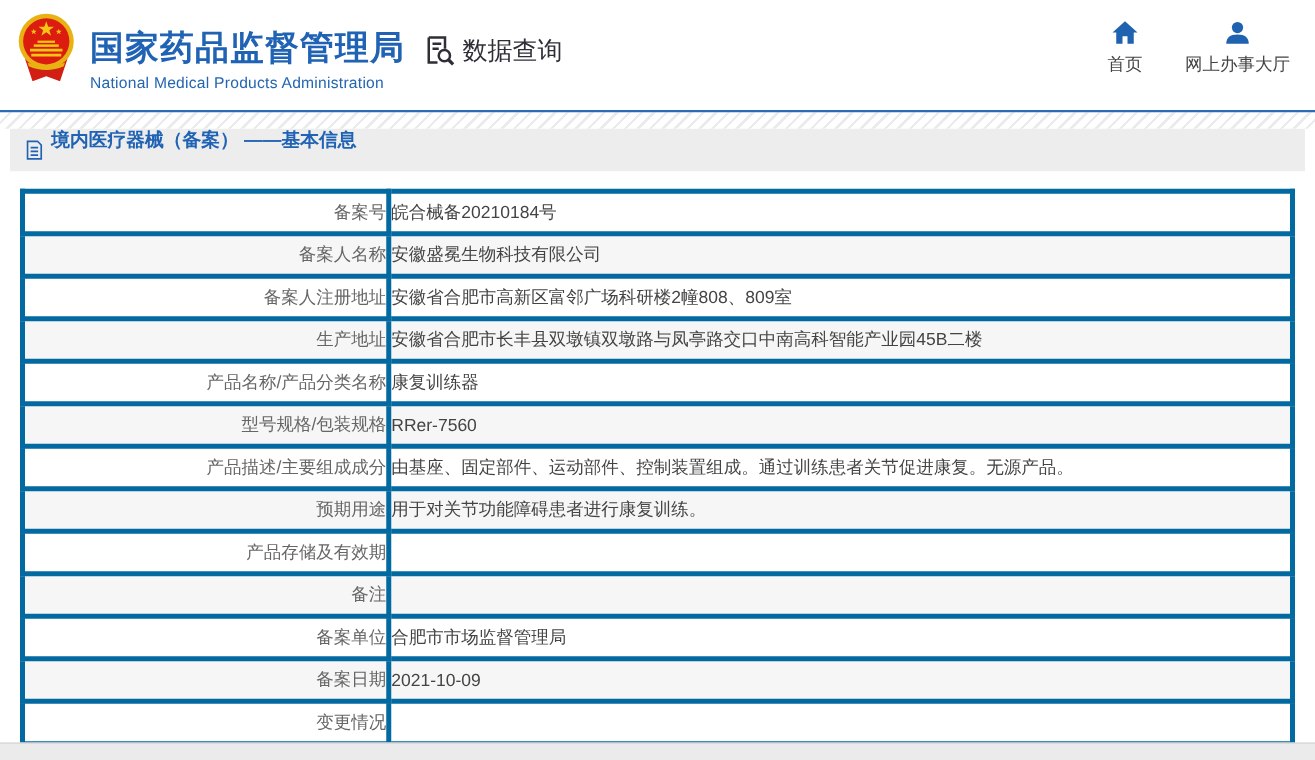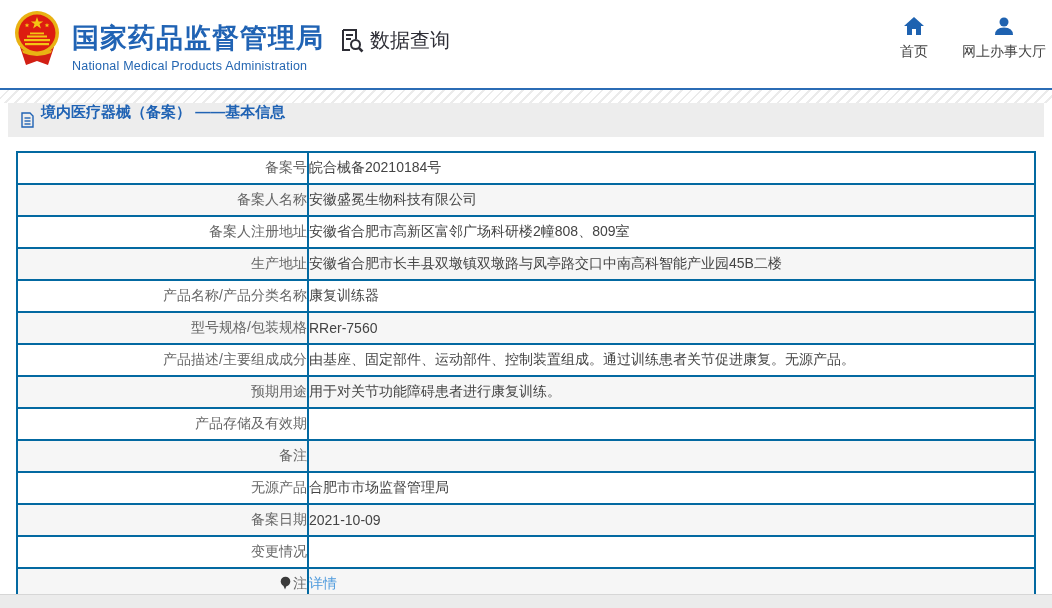--- a/index.html
+++ b/index.html
@@ -10,32 +10,32 @@
     -webkit-font-smoothing:antialiased;
   }
   
   .header{position:relative;height:88px;background:#fff;}
   .emblem{position:absolute;left:14px;top:9px;width:46px;height:58px;}
   .title-block{position:absolute;left:72px;top:24px;}
   .site-title{color:#2063b4;font-size:27px;font-weight:bold;letter-spacing:1px;line-height:1.1;}
   .site-subtitle{color:#2466b2;font-size:12.5px;margin-top:5px;letter-spacing:.2px;}
   .query{position:absolute;left:338px;top:0;height:80px;display:flex;align-items:center;gap:5px;cursor:pointer;}
   .query-label{color:#2e2e36;font-size:20px;font-weight:500;}
-  .top-nav{position:absolute;right:6px;top:16px;display:flex;gap:34px;}
+  .top-nav{position:absolute;right:20px;top:16px;display:flex;gap:34px;}
   .nav-item{display:flex;flex-direction:column;align-items:center;gap:7px;cursor:pointer;}
   .nav-label{font-size:14px;color:#444;white-space:nowrap;}
   
   .blue-line{height:2px;background:#2b6cb5;}
   .hatch-band{height:13px;background:repeating-linear-gradient(135deg,#ffffff 0 5px,#ebebeb 5px 7px);}
   .crumb{margin:0 8px;height:34px;background:#ededed;display:flex;padding-left:13px;gap:7px;}
   .crumb-title{color:#2063b4;font-weight:bold;font-size:15px;}
   
   .main{padding:14px 16px 0 16px;}
   table.record{width:1020px;border-collapse:collapse;table-layout:fixed;}
-  table.record td{border:2px solid #0369a1;height:30px;font-size:14px;vertical-align:middle;padding:0;}
+  table.record td{border:4px solid #0369a1;height:30px;font-size:14px;vertical-align:middle;padding:0;}
   td.label-cell{width:289px;text-align:right;padding-right:14px;color:#666;}
   td.value-cell{padding-left:14px;color:#444;}
   tr.odd{background:#ffffff;}
   tr.even{background:#f6f6f6;padding-left:11px;}
   a.detail-link{color:#4f9bdd;text-decoration:none;cursor:pointer;}
   .bulb{display:inline-block;vertical-align:-2px;margin-right:2px;}
   .bottom-strip{position:absolute;left:0;right:0;bottom:0;height:13px;background:#ebebeb;border-top:1px solid #d6d6d6;}
   .icon{display:inline-flex;align-items:center;justify-content:center;}
 </style>
 </head>
@@ -147,21 +147,21 @@
         </tr>
         <tr class="row odd">
           <td class="label-cell"><span>产品存储及有效期</span></td>
           <td class="value-cell"></td>
         </tr>
         <tr class="row even">
           <td class="label-cell"><span>备注</span></td>
           <td class="value-cell"></td>
         </tr>
         <tr class="row odd">
-          <td class="label-cell"><span>无源产品</span></td>
+          <td class="label-cell"><span>备案单位</span></td>
           <td class="value-cell">合肥市市场监督管理局</td>
         </tr>
         <tr class="row even">
           <td class="label-cell"><span>备案日期</span></td>
           <td class="value-cell">2021-10-09</td>
         </tr>
         <tr class="row odd">
           <td class="label-cell"><span>变更情况</span></td>
           <td class="value-cell"></td>
         </tr>

